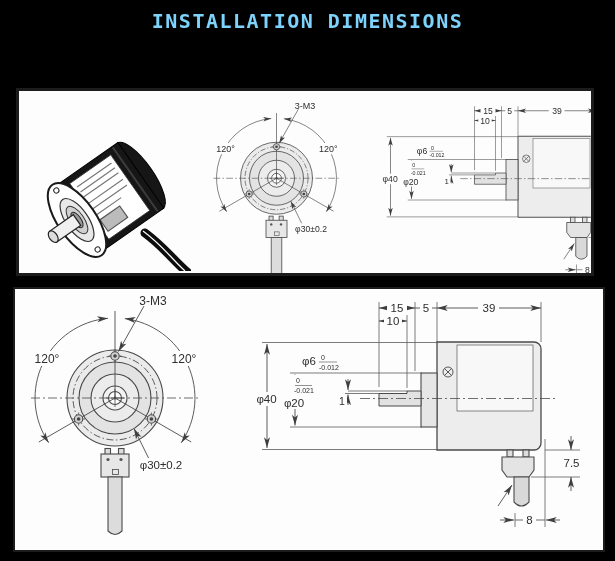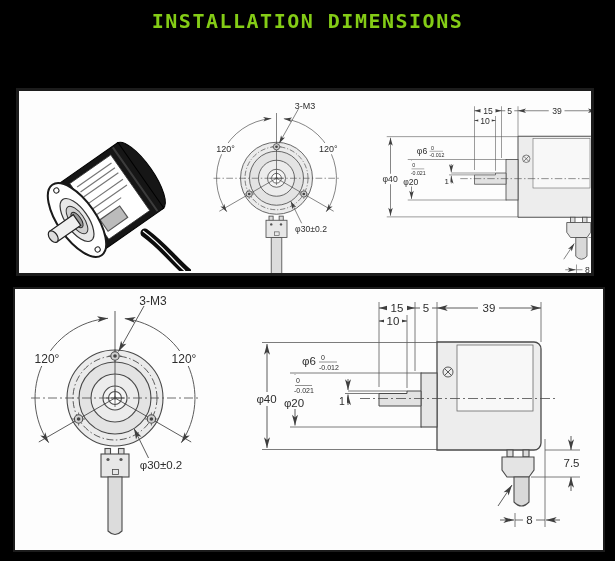--- a/index.html
+++ b/index.html
@@ -1,19 +1,19 @@
 <!DOCTYPE html>
 <html><head>
 <meta charset="utf-8">
 <style>
   html,body{margin:0;padding:0;background:#000;}
   body{width:615px;height:561px;position:relative;overflow:hidden;
        font-family:"Liberation Sans",sans-serif;}
   .title{position:absolute;left:0;right:0;top:9px;text-align:center;
-         color:#84cc16;font-family:"DejaVu Sans Mono",monospace;
+         color:#7dd3fc;font-family:"DejaVu Sans Mono",monospace;
          font-weight:bold;font-size:20px;letter-spacing:1.5px;}
   .panel{position:absolute;background:#fdfdfd;box-sizing:border-box;
          border:3px solid #1c1c1c;overflow:hidden;}
   #top-panel{left:16px;top:88px;width:578px;height:188px;}
   #bottom-panel{left:13px;top:287px;width:592px;height:265px;border-width:2px;}
   svg{display:block;}
   svg text{font-family:"Liberation Sans",sans-serif;fill:#2d2d2d;stroke:none;}
   .lbl{font-size:11.5px;}
   .lbl-b{font-size:12px;}
   .tol{font-size:7px;}

